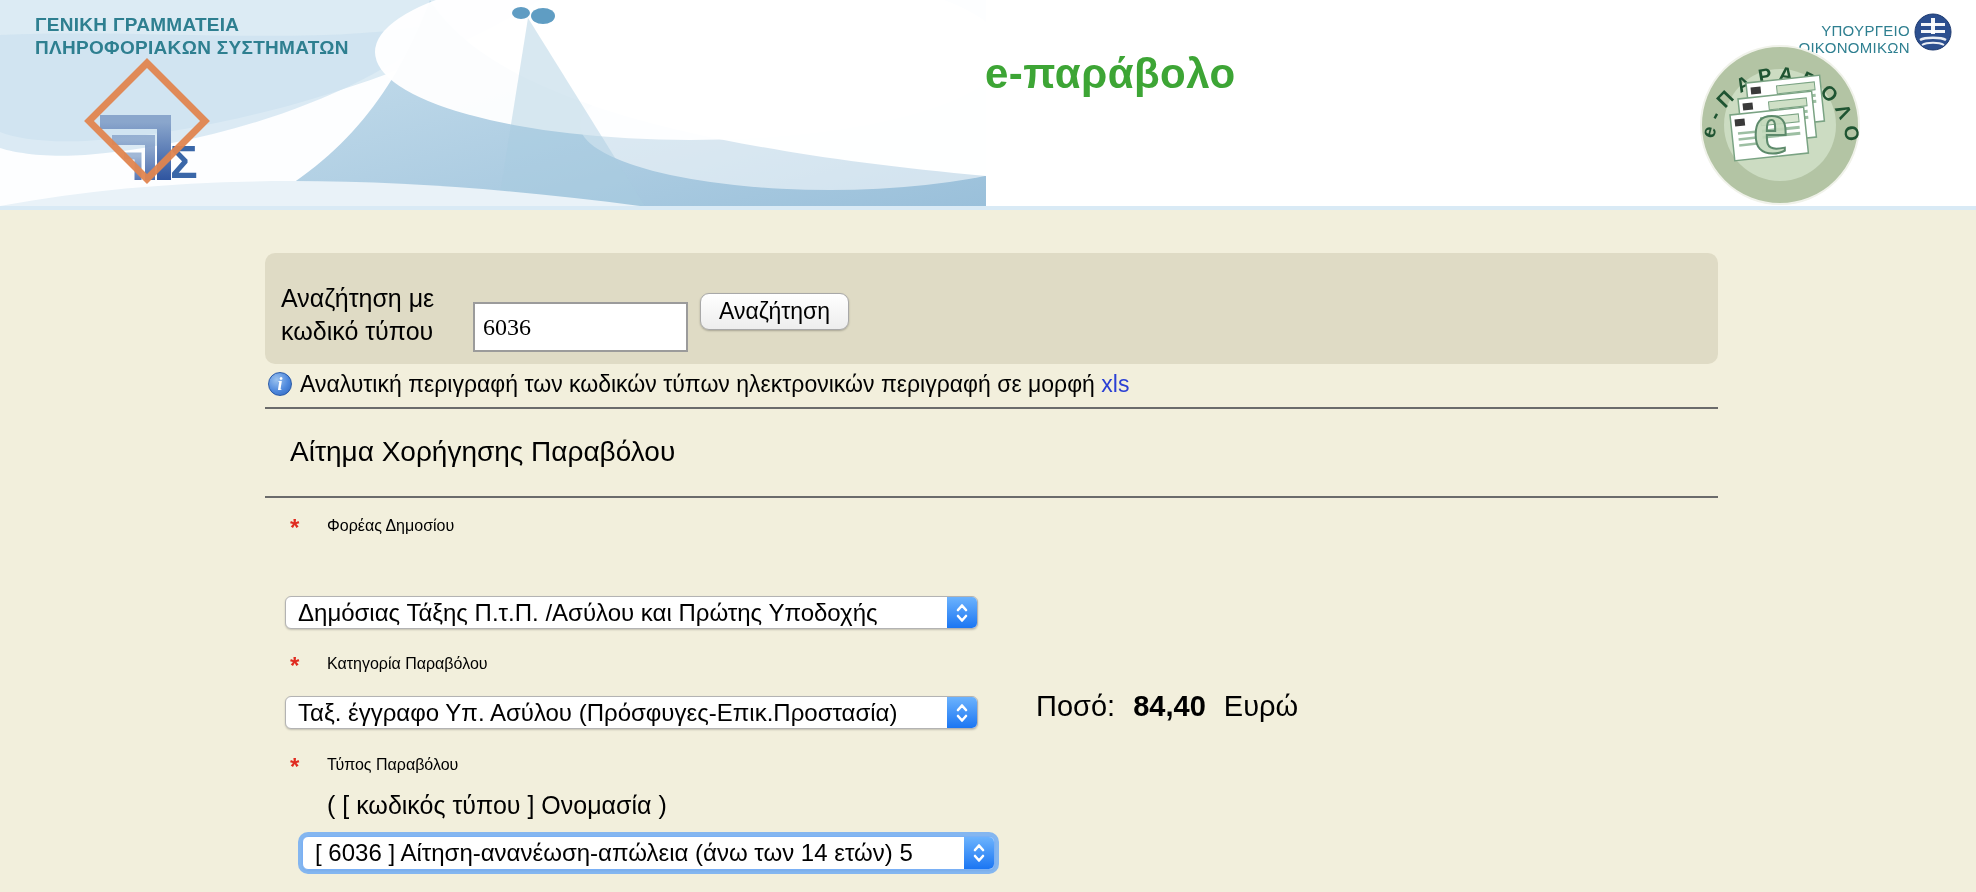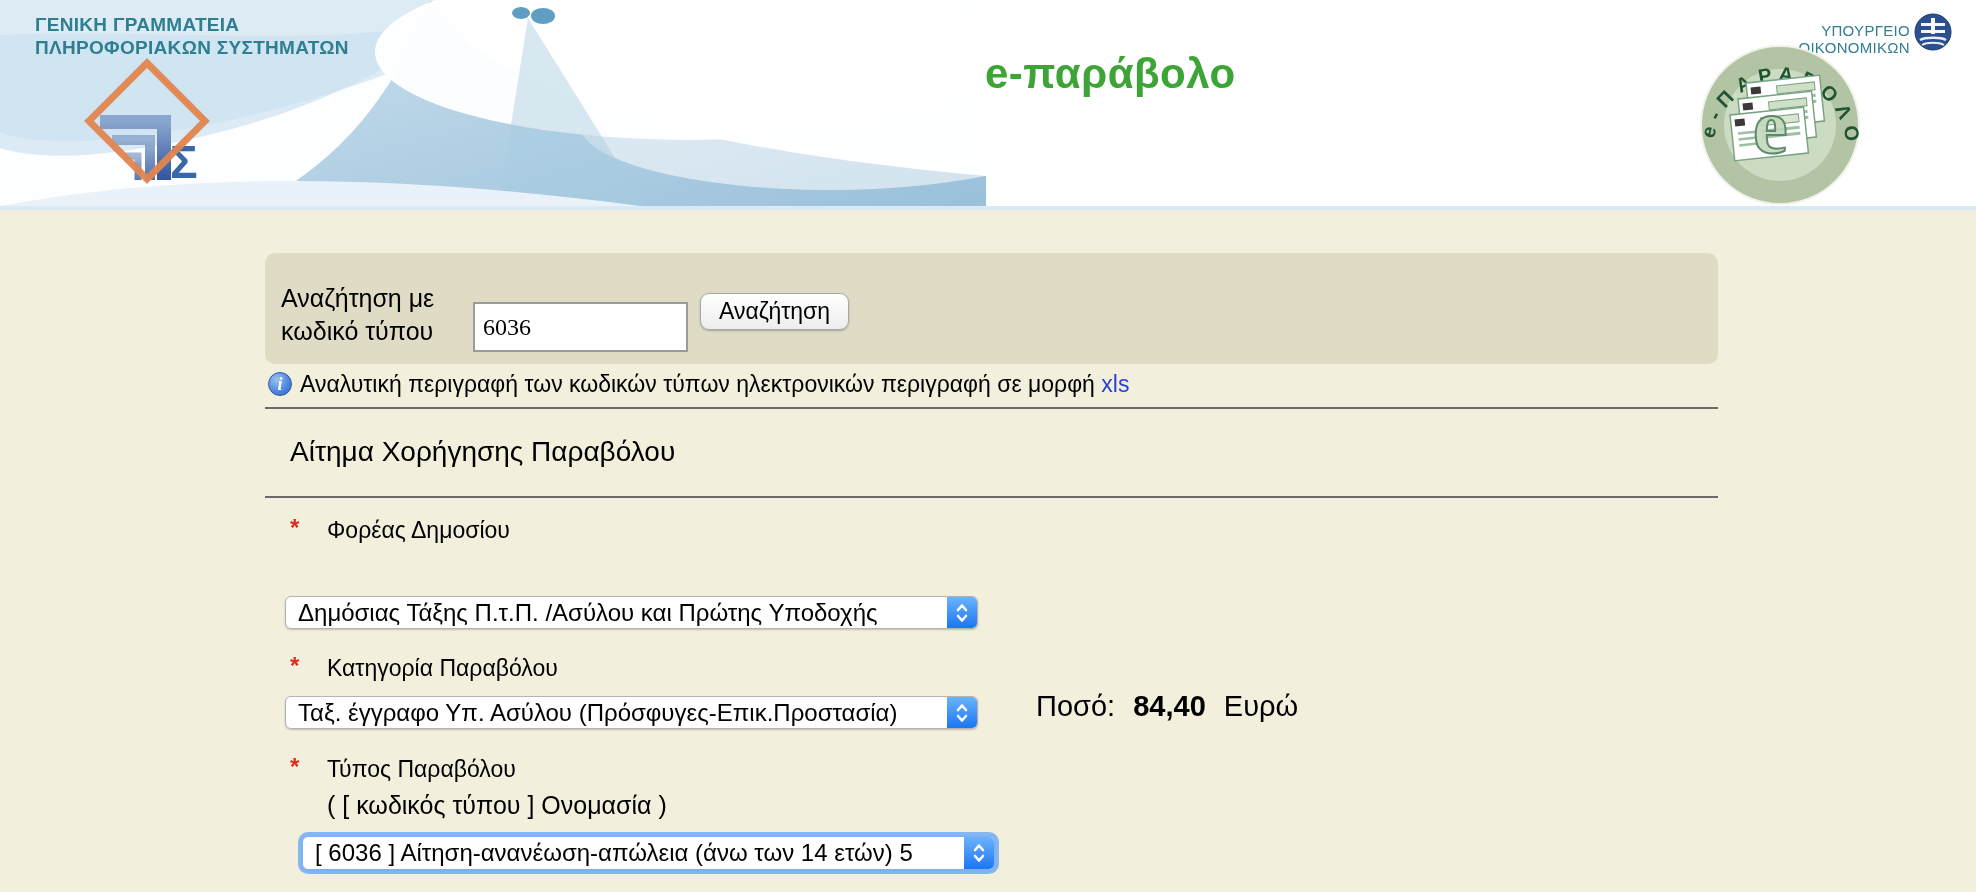--- a/index.html
+++ b/index.html
@@ -27,21 +27,21 @@
   .info-text{position:absolute;left:32px;top:0;font-size:23px;color:#000;white-space:nowrap;}
   .info-link{color:#2a3fd4;text-decoration:none;cursor:pointer;}
 
   .rule{position:absolute;left:265px;width:1453px;height:2px;background:#6b6b6b;}
   .rule-1{top:407px;}
   .rule-2{top:496px;}
 
   .section-title{position:absolute;left:290px;top:436px;font-size:28px;color:#000;}
 
   .req{position:absolute;color:#e02b20;font-size:24px;font-weight:bold;}
-  .f-label{position:absolute;font-size:23px;color:#000;}
+  .f-label{position:absolute;font-size:16px;color:#000;}
   .f-sublabel{position:absolute;font-size:25px;color:#000;}
 
   .sel{position:absolute;display:flex;align-items:stretch;background:#fff;border:1px solid #b3b3b3;border-radius:6px;box-shadow:0 1px 2px rgba(0,0,0,.2);box-sizing:border-box;cursor:pointer;}
   .sel .txt{flex:1;font-size:24px;line-height:31px;padding:0 6px 8px 12px;white-space:nowrap;overflow:hidden;color:#000;}
   .sel .stepper{width:30px;border-radius:0 5px 5px 0;background:linear-gradient(#6cb3fd,#1b76f3);display:flex;align-items:center;justify-content:center;}
   .sel.focused{border-color:#7ab0f5;box-shadow:0 0 0 4px rgba(104,167,245,.8),0 1px 2px rgba(0,0,0,.2);}
 
   .amount{position:absolute;left:1036px;top:690px;font-size:29px;color:#000;white-space:nowrap;}
   .amount .val{font-weight:bold;margin:0 10px;}
 </style>

